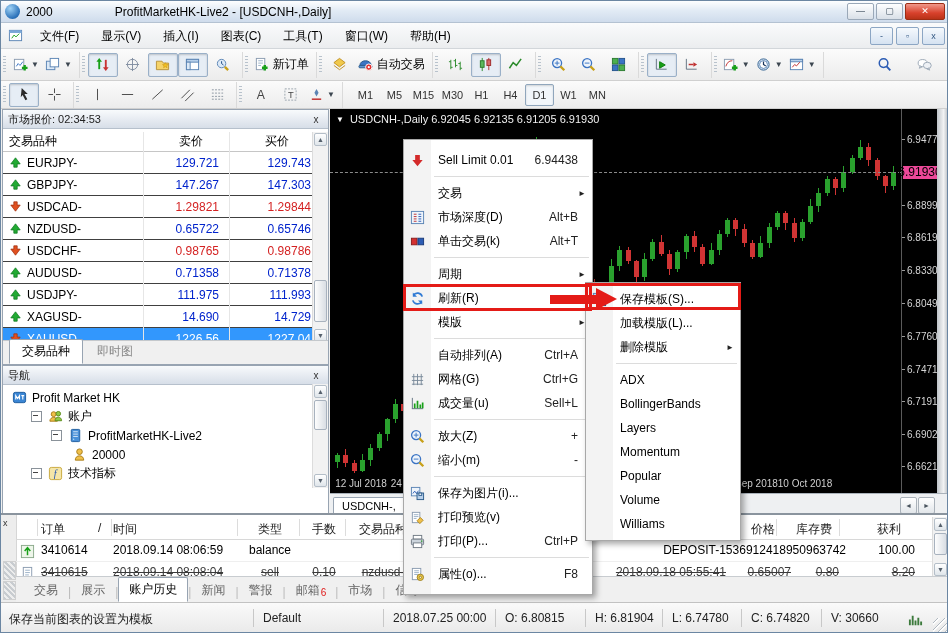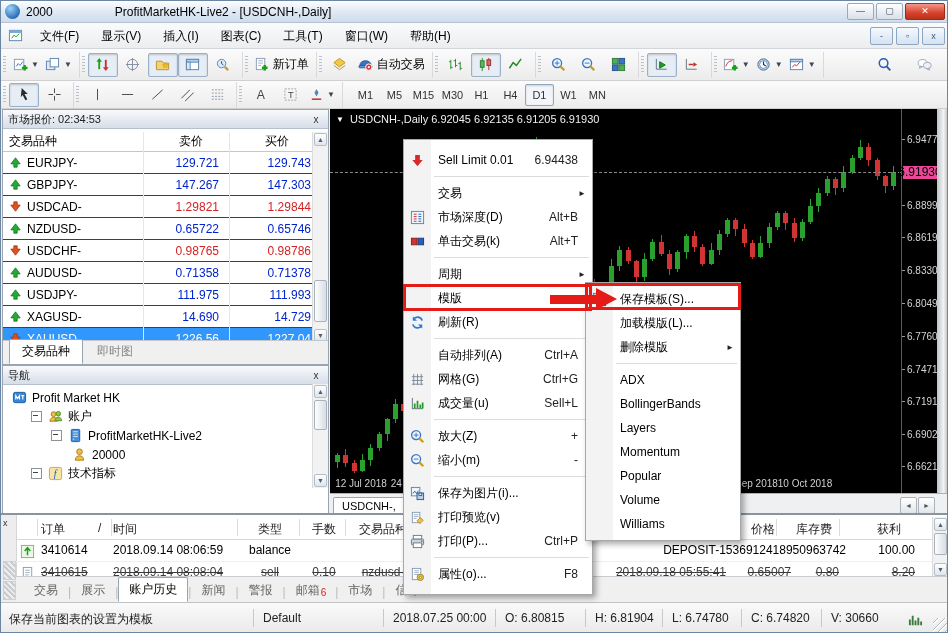--- a/index.html
+++ b/index.html
@@ -1047,34 +1047,34 @@
         </span>
         <span class="mlabel">单击交易(k)</span>
         <span class="mright">Alt+T</span>
       </div>
       <div class="msep"></div>
       <div class="mi">
         <span class="mlabel">周期</span>
         <span class="subarrow">►</span>
       </div>
       <div class="mi">
-        <span class="mlabel">模版</span>
-        <span class="subarrow">►</span>
-      </div>
-      <div class="mi">
         <span class="ic">
           <svg viewBox="0 0 16 16">
             <path d="M13 6A5.2 5.2 0 0 0 3.6 4.6" fill="none" stroke="#2f7ad4" stroke-width="1.8"></path>
             <path d="M3 1.5v4.5h4.5z" fill="#2f7ad4"></path>
             <path d="M3 10a5.2 5.2 0 0 0 9.4 1.4" fill="none" stroke="#2f7ad4" stroke-width="1.8"></path>
             <path d="M13 14.5V10H8.5z" fill="#2f7ad4"></path>
           </svg>
         </span>
         <span class="mlabel">刷新(R)</span>
       </div>
+      <div class="mi">
+        <span class="mlabel">模版</span>
+        <span class="subarrow">►</span>
+      </div>
       <div class="msep"></div>
       <div class="mi">
         <span class="mlabel">自动排列(A)</span>
         <span class="mright">Ctrl+A</span>
       </div>
       <div class="mi">
         <span class="ic">
           <svg viewBox="0 0 16 16">
             <path d="M2 5h12M2 9h12M2 13h12M4 2v12M8 2v12M12 2v12" stroke="#7a8a9a"></path>
           </svg>

